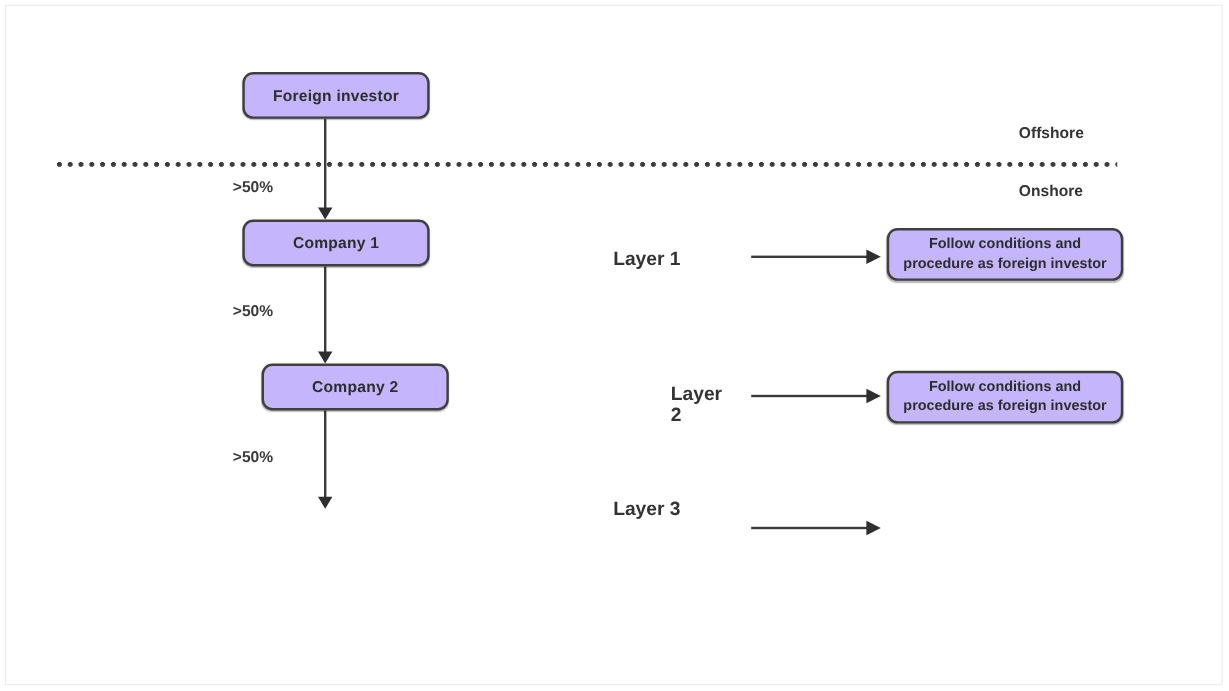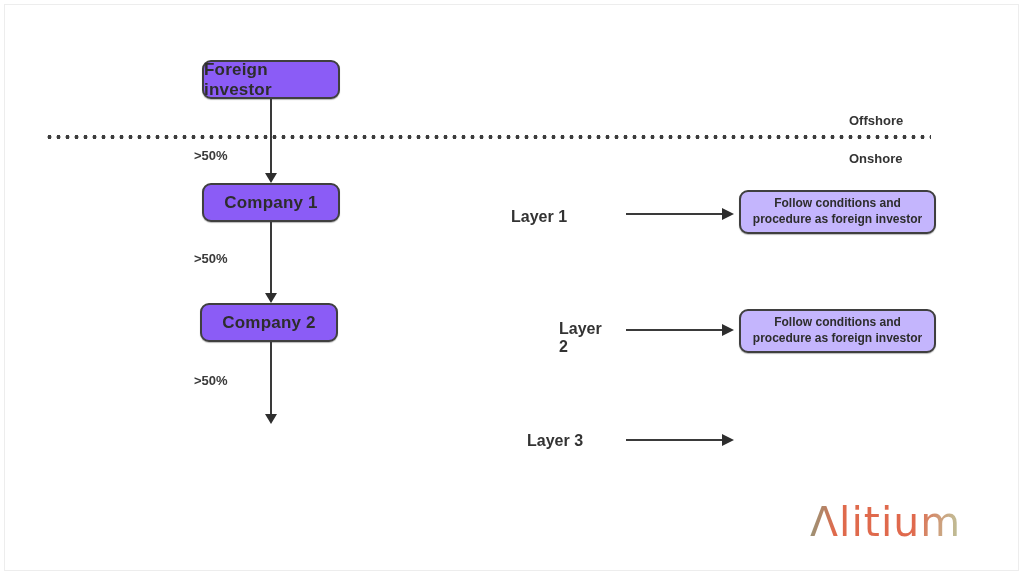--- a/index.html
+++ b/index.html
@@ -17,32 +17,32 @@
   .frame {
     position: absolute;
     left: 4px; top: 4px; right: 5px; bottom: 5px;
     border: 1px solid #ededed;
     pointer-events: none;
   }
 
   
   .node {
     position: absolute;
-    width: 138px; height: 39px;
-    background: #8b5cf6;
+    width: 156px; height: 39px;
+    background: #c4b5fd;
     border: 2px solid #3f3f3f;
     border-radius: 9px;
     display: flex; align-items: center; justify-content: center;
-    font-size: 17px; font-weight: 700; color: #2d2d2d;
+    font-size: 13px; font-weight: 700; color: #2d2d2d;
     box-shadow: 0 1px 1px rgba(0,0,0,0.28);
     letter-spacing: 0.2px;
   }
   .node-investor  { left: 202px; top: 60px;  }
   .node-company1  { left: 202px; top: 183px; }
-  .node-company2  { left: 200px; top: 303px; }
+  .node-company2  { left: 218px; top: 303px; }
   .node-company3  { left: 202px; top: 424px; }
 
   
   .vline {
     position: absolute; left: 270px; width: 1.5px;
     background: #3a3a3a;
   }
   .arrow-down {
     position: absolute; left: 264.5px;
     width: 0; height: 0;
@@ -62,21 +62,21 @@
     position: absolute; left: 45px; top: 135px;
     width: 886px; height: 4px;
     background-image: radial-gradient(circle, #3c3c3c 38%, rgba(0,0,0,0) 44%);
     background-size: 9px 4px;
     background-repeat: repeat-x;
   }
   .region-label {
     position: absolute; left: 849px; width: 80px;
     font-size: 13px; font-weight: 700; color: #333333;
   }
-  .region-offshore { top: 103px; margin-top: 10px; }
+  .region-offshore { top: 103px; }
   .region-onshore  { top: 151px; }
 
   
   .layer-label {
     position: absolute; left: 511px; width: 70px;
     font-size: 16px; font-weight: 700; color: #333333;
   }
   .hline {
     position: absolute; left: 626px; width: 97px; height: 1.5px;
     background: #3a3a3a;
@@ -152,18 +152,17 @@
   <div class="layer-label" style="top:208px;">Layer 1</div>
   <div class="hline" style="top:213px;"></div>
   <div class="arrow-right" style="top:208px;"></div>
   <div class="outcome-box outcome-1">Follow conditions and procedure as foreign investor</div>
 
   <div class="layer-label" style="top:320px;padding-left:48px;">Layer 2</div>
   <div class="hline" style="top:329px;"></div>
   <div class="arrow-right" style="top:324px;"></div>
   <div class="outcome-box outcome-2">Follow conditions and procedure as foreign investor</div>
 
-  <div class="layer-label" style="top:432px;margin-left:16px;">Layer 3</div>
+  <div class="layer-label" style="top:416px;">Layer 3</div>
   <div class="hline" style="top:439px;"></div>
   <div class="arrow-right" style="top:434px;"></div>
 
-  <div class="logo">Λlitium</div>
 </div>
 
 </body></html>

